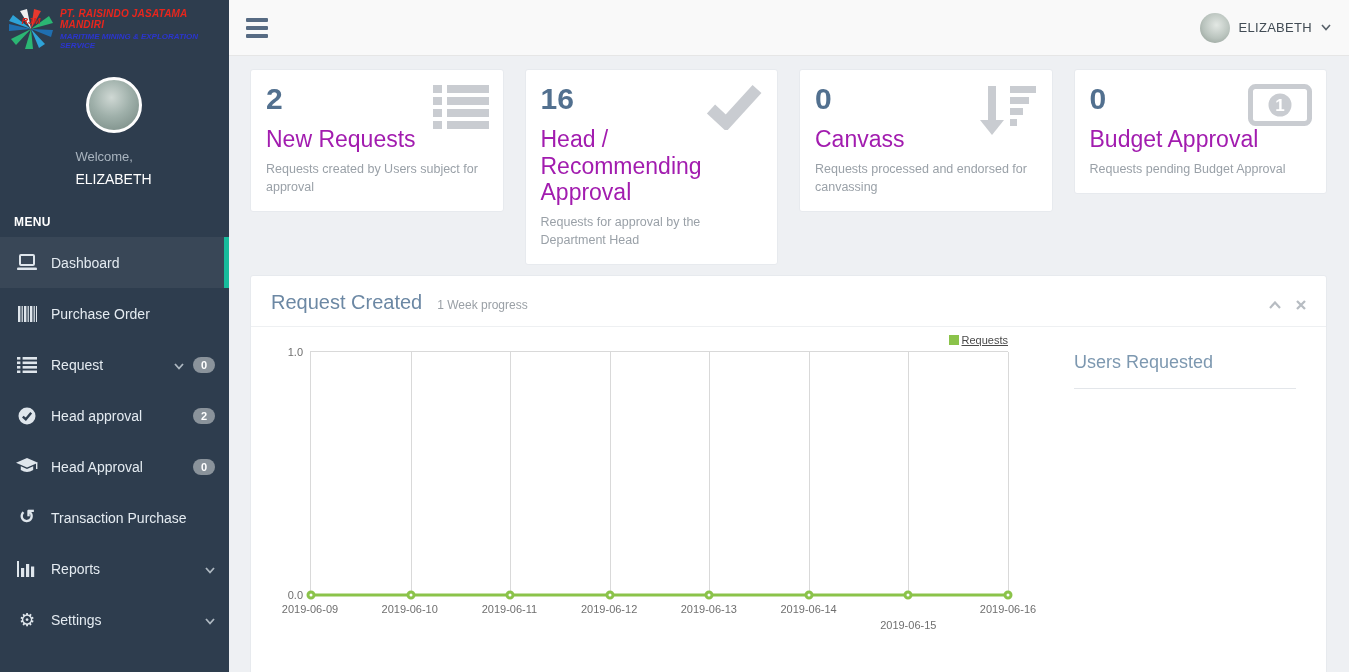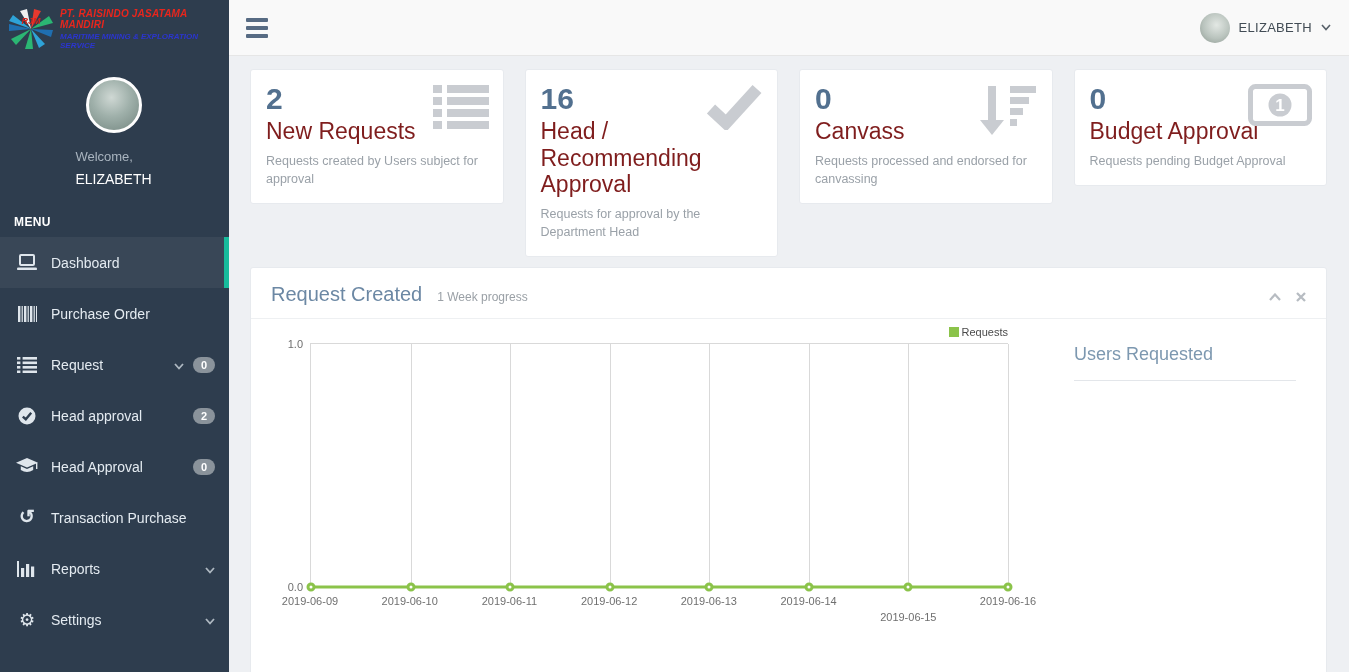--- a/index.html
+++ b/index.html
@@ -43,37 +43,37 @@
       background:radial-gradient(circle at 55% 40%, #e3e8e4 0%, #b9c3bd 55%, #8b978f 100%); }
   .user-name { font-size:13px; color:#424c55; letter-spacing:.3px; }
   .user-chevron { color:#58616a; display:flex; }
 
   .content { flex:1; padding:13px 22px 0 21px; overflow:hidden; }
 
   
   .cards { display:grid; grid-template-columns:repeat(4,1fr); gap:21px; align-items:start; }
   .card { background:#fff; border:1px solid #e7eaee; border-radius:3px; padding:11px 15px 15px; position:relative; }
   .card-value { font-size:30px; font-weight:bold; color:#52708f; line-height:1.2; }
-  .card-title { font-size:23px; color:#7f1d1d; margin-top:1px; line-height:1.16; padding-right:34px; }
+  .card-title { font-size:23px; color:#a21caf; margin-top:9px; line-height:1.16; padding-right:34px; }
   .card-desc { font-size:12.5px; color:#9aa1a8; margin-top:7px; line-height:1.45; }
   .card-icon { position:absolute; top:14px; right:14px; color:#c9ccd1; }
 
   
   .panel { background:#fff; border:1px solid #e7eaee; border-radius:3px; margin-top:10px; height:430px; }
   .panel-header { display:flex; align-items:baseline; padding:15px 20px 12px; border-bottom:1px solid #eef0f2; }
   .panel-title { font-size:20px; color:#6c88a4; }
   .panel-sub { font-size:12px; color:#9aa0a6; margin-left:15px; }
   .panel-tools { margin-left:auto; display:flex; align-items:center; gap:15px; color:#b7bcc2; }
   .panel-tools span { cursor:pointer; display:flex; }
 
   .panel-body { display:flex; padding:5px 18px 0 15px; }
   .chart-col { width:760px; flex-shrink:0; }
   .chart-area { width:742px; }
   .legend { display:flex; justify-content:flex-end; align-items:center; gap:3px;
-      font-size:11px; color:#4a4a4a; height:16px; margin-bottom:3px; }
+      font-size:11px; color:#4a4a4a; height:16px; margin-bottom:3px;text-decoration:underline; }
   .legend-swatch { width:10px; height:10px; display:inline-block; }
 
   .plot { position:relative; height:244px; margin-left:44px;
       border-left:1px solid #d9d9d9; border-top:1px solid #d9d9d9; }
   .gridline { position:absolute; top:0; bottom:0; width:1px; background:#d9d9d9; }
   .ytick { position:absolute; left:-42px; width:34px; text-align:right; font-size:11px; color:#6e6e6e; }
   .line-svg { position:absolute; left:0; top:0; width:100%; height:100%; overflow:visible; }
   .marker { position:absolute; width:9px; height:9px; background:#fff; border:3px solid #8bc34a;
       border-radius:50%; transform:translate(-50%,50%); }
   .xlabels { position:relative; height:26px; margin-left:44px; }

